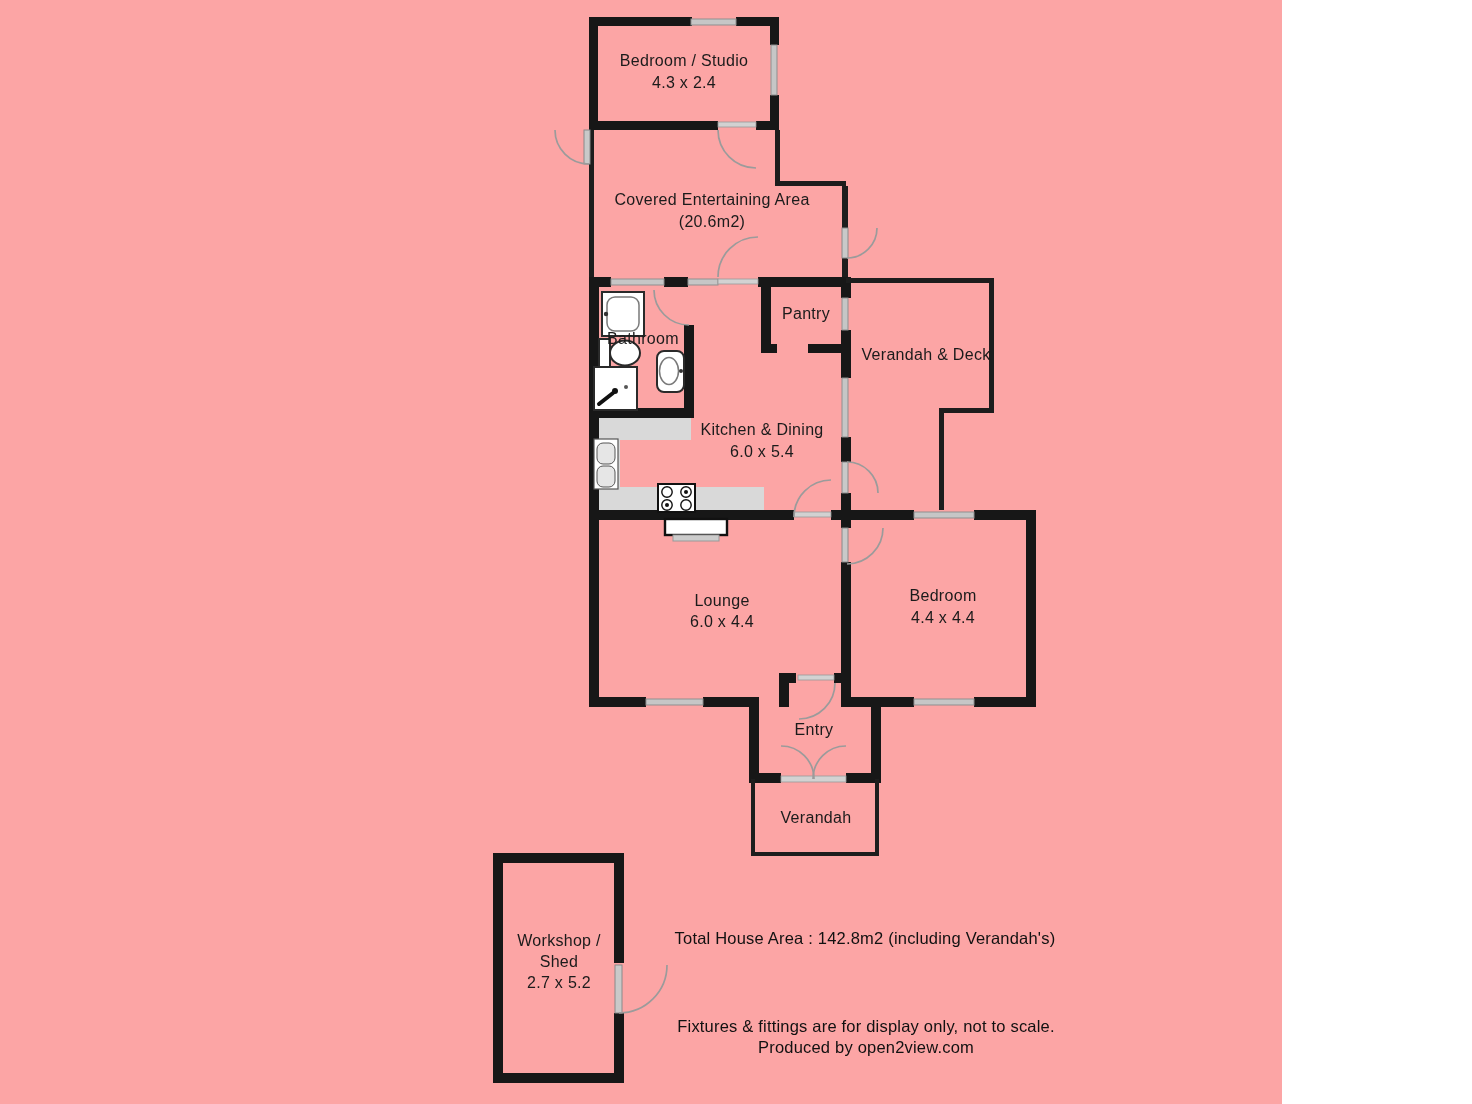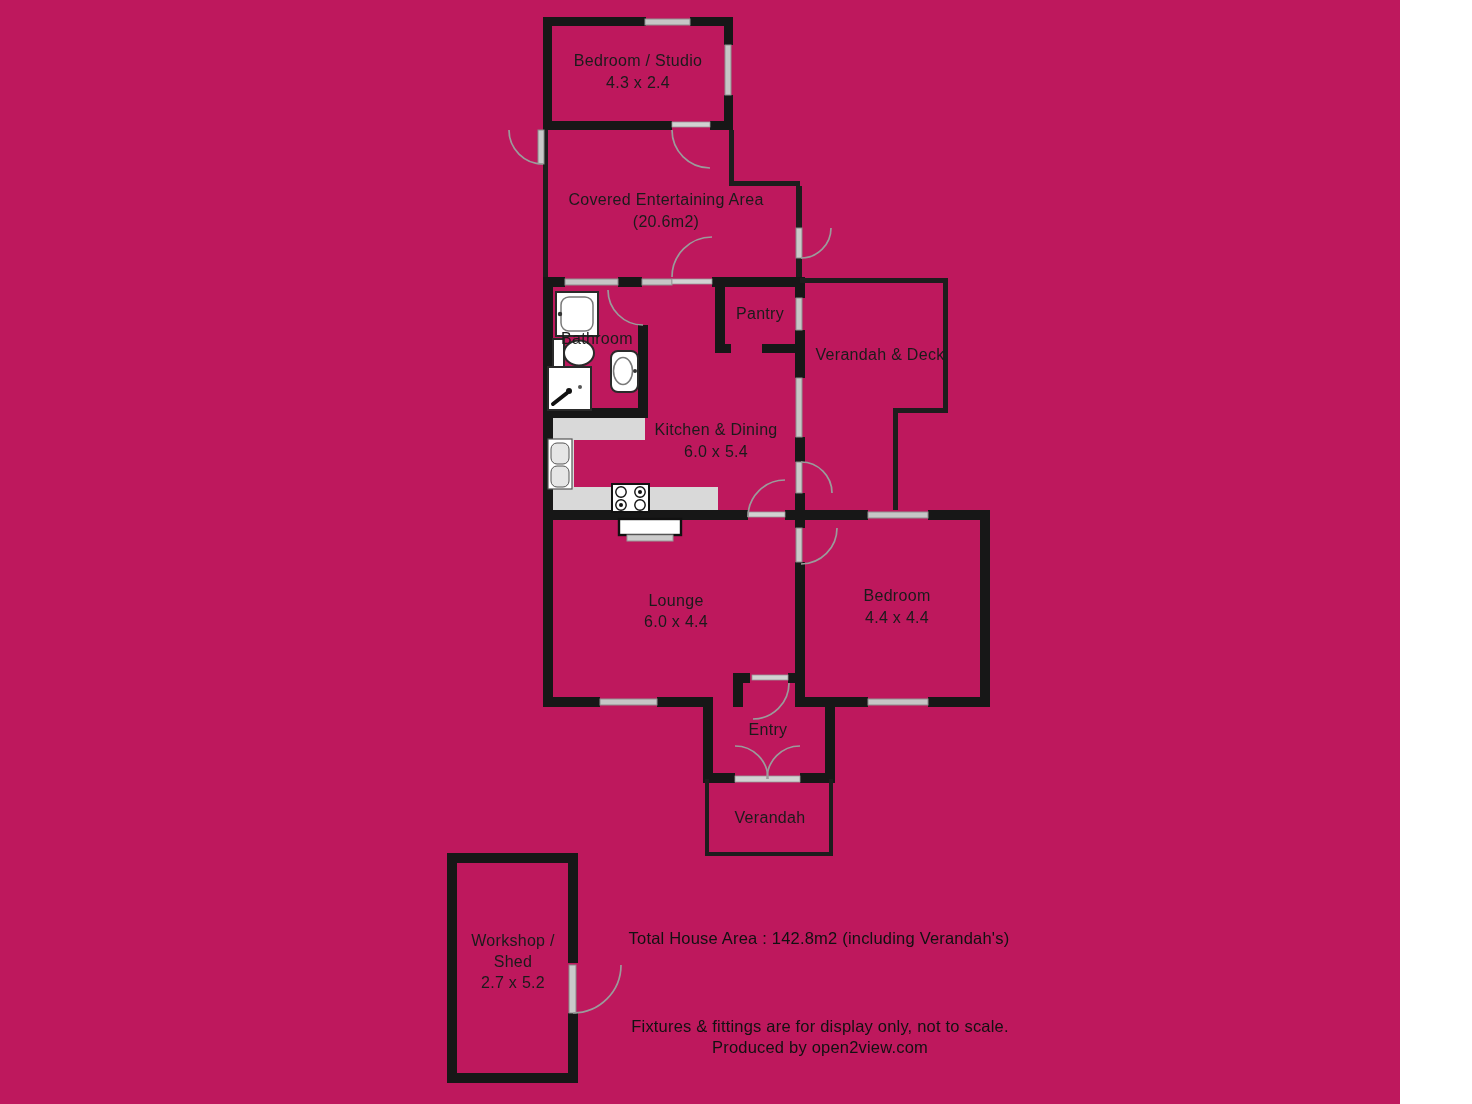--- a/index.html
+++ b/index.html
@@ -1,17 +1,17 @@
 <!DOCTYPE html>
 <html><head>
 <meta charset="utf-8">
 <style>
   html,body{margin:0;padding:0;background:#ffffff;}
-  .page{position:relative;width:1400px;height:1104px;background:#be185d;overflow:hidden;
-        font-family:"Liberation Sans",sans-serif;}
+  .page{position:relative;width:1236px;height:1104px;background:#fca5a5;overflow:hidden;
+        font-family:"Liberation Sans",sans-serif;padding-left:46px;}
   svg{display:block;}
   .wall{fill:#171717;}
   .thinwall{fill:#1d1d1d;}
   .win{fill:#c6c6c6;stroke:#8f8f8f;stroke-width:1;}
   .thr{fill:#d2d2d2;stroke:#9a9a9a;stroke-width:0.8;}
   .leaf{fill:#c9c9c9;stroke:#8a8a8a;stroke-width:1;}
   .arc{fill:none;stroke:#9b9b9b;stroke-width:1.7;}
   .fix{fill:#ffffff;stroke:#2a2a2a;stroke-width:2;}
   .fixthin{fill:none;stroke:#7a7a7a;stroke-width:1.5;}
   .counter{fill:#d9d9d9;}

